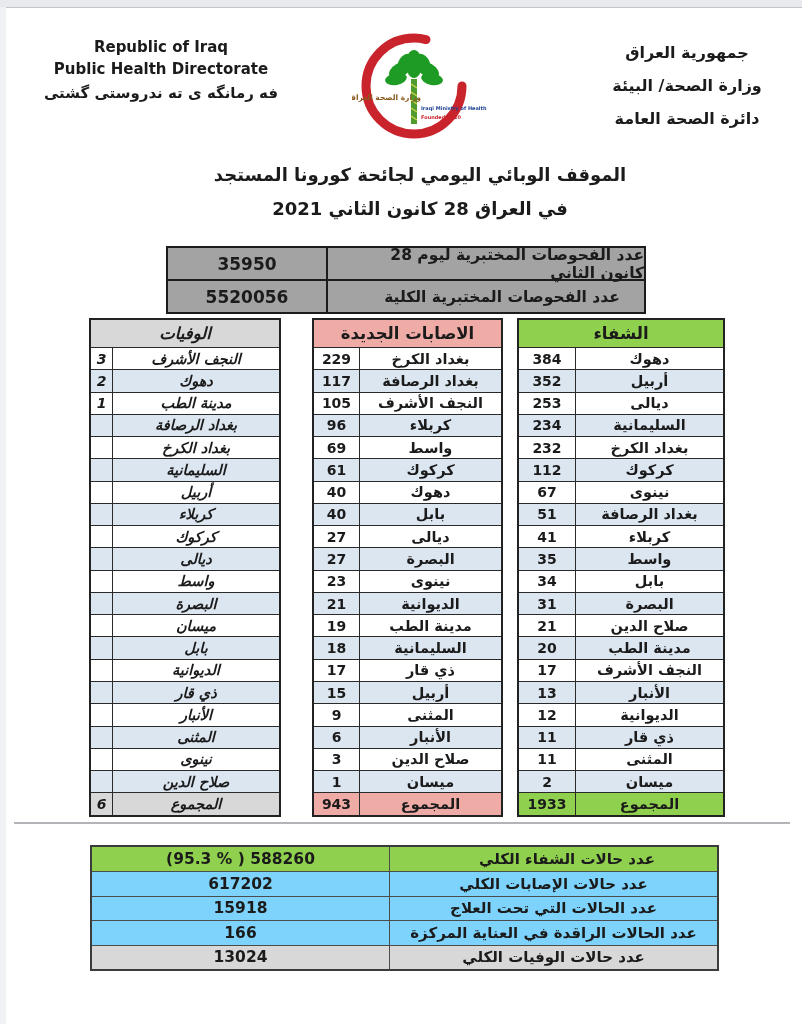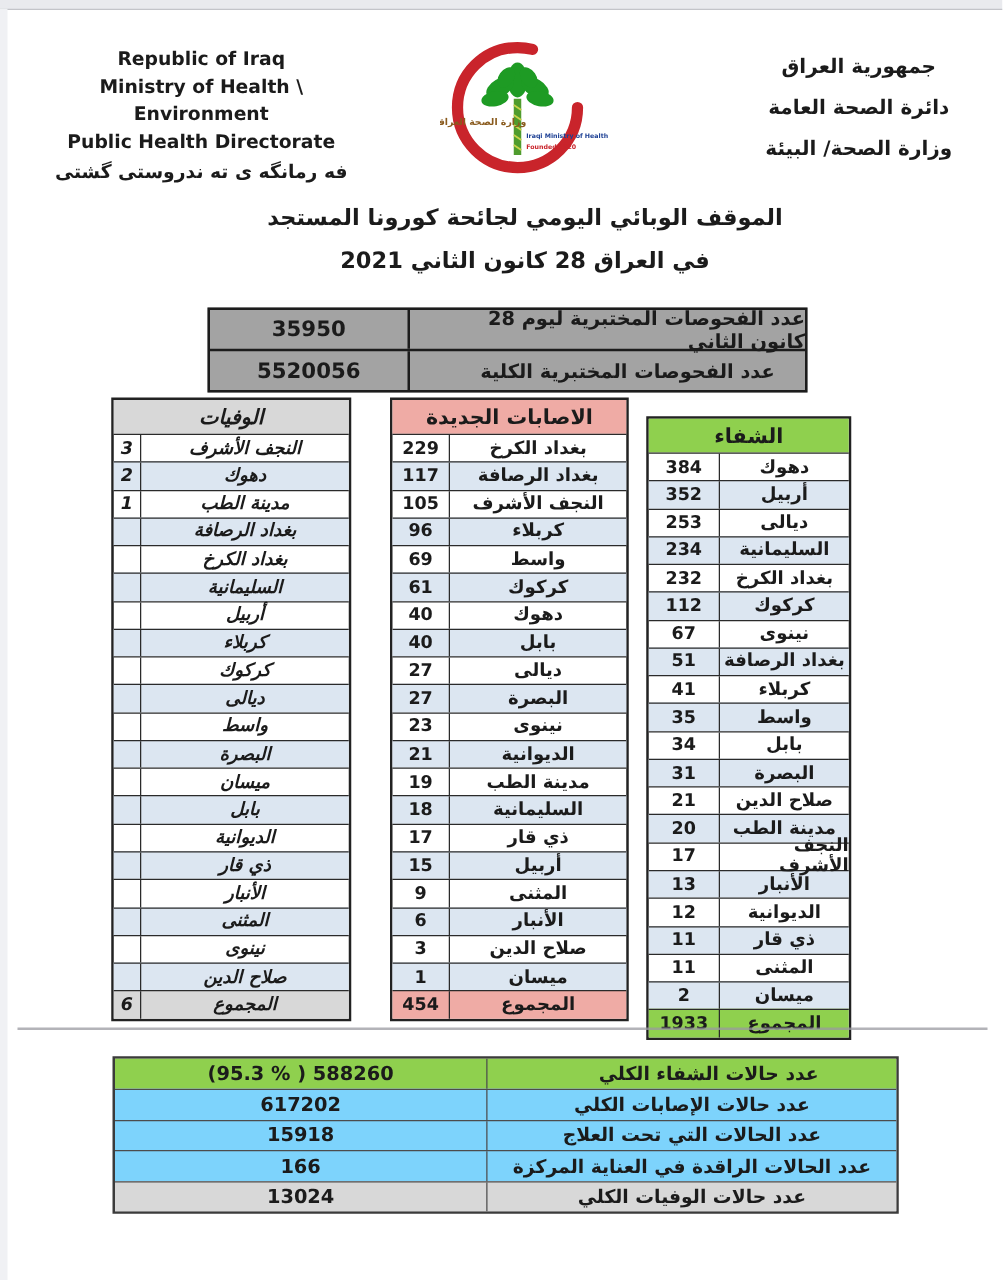--- a/index.html
+++ b/index.html
@@ -36,21 +36,21 @@
   .ctable{position:absolute;top:318px;border:2px solid #222;background:#fff;box-sizing:border-box;}
   .thead{height:27px;display:flex;align-items:center;justify-content:center;font-size:16.5px;direction:rtl;}
   .trow{display:flex;height:22.27px;border-top:1.3px solid #2a2a2a;box-sizing:border-box;}
   .cell{display:flex;align-items:center;justify-content:center;box-sizing:border-box;}
   .num{border-right:1.3px solid #2a2a2a;font-size:14px;}
   .name{flex:1;direction:rtl;font-size:14.5px;}
   #deaths-table{left:89px;width:192px;font-style:italic;}
   #deaths-table .num{width:22px;}
   #cases-table{left:312px;width:191px;}
   #cases-table .num{width:46px;}
-  #recov-table{left:517px;width:164px;margin-top:15px;}
+  #recov-table{left:517px;width:208px;}
   #recov-table .num{width:57px;}
 
   
   #summary-table{position:absolute;left:90px;top:845px;width:629px;border:2px solid #3b3b3b;background:#fff;box-sizing:border-box;}
   #summary-table .trow{height:24.4px;border-top:1.5px solid #4c4c4c;}
   #summary-table .trow:first-child{border-top:0;gap:27px;}
   #summary-table .num{width:298px;border-right:1.5px solid #4c4c4c;font-size:15.5px;}
   #summary-table .name{font-size:15px;}
 
   
@@ -62,21 +62,20 @@
   .ctable .trow:first-of-type{border-top:1.3px solid #2a2a2a;}
 </style>
 </head>
 <body>
 
 <div class="scan-top"></div>
 <div class="scan-left"></div>
 
 <div class="hdr-en">
   <div>Republic of Iraq</div>
-  <div>Ministry of Health \ Environment</div>
   <div>Public Health Directorate</div>
   <div class="kurdish">فه رمانگه ی ته ندروستی گشتی</div>
 </div>
 
 <div class="logo">
   <svg width="140" height="125" viewBox="0 0 140 125">
     <circle cx="62" cy="62" r="48" fill="none" stroke="#c9242b" stroke-width="9" stroke-dasharray="238 64" stroke-linecap="round"></circle>
     <g>
       <rect x="59" y="55" width="6" height="45" fill="#4f9c2e"></rect>
       <path d="M59 60 l6 4 M59 68 l6 4 M59 76 l6 4 M59 84 l6 4 M59 92 l6 4" stroke="#c8d24a" stroke-width="1.5" fill="none"></path>
@@ -93,22 +92,22 @@
     <g font-family="DejaVu Sans, sans-serif" font-weight="bold">
       <text x="69" y="76" font-size="7.5" fill="#8a5b1e" direction="rtl">وزارة الصحة العراقية</text>
       <text x="69" y="86" font-size="5" fill="#1c3f94">Iraqi Ministry of Health</text>
       <text x="69" y="95" font-size="5" fill="#c9242b">Founded 1920</text>
     </g>
   </svg>
 </div>
 
 <div class="hdr-ar">
   <div>جمهورية العراق</div>
+  <div>وزارة الصحة/ البيئة</div>
   <div>دائرة الصحة العامة</div>
-  <div>وزارة الصحة/ البيئة</div>
 </div>
 
 <div class="title">
   <div>الموقف الوبائي اليومي لجائحة كورونا المستجد</div>
   <div>في العراق  28  كانون الثاني 2021</div>
 </div>
 
 <div class="tests">
   <div class="trow2">
     <div class="tval">35950</div>
@@ -287,21 +286,21 @@
       </div>
       <div class="trow ">
         <div class="cell num">3</div>
         <div class="cell name">صلاح الدين</div>
       </div>
       <div class="trow alt">
         <div class="cell num">1</div>
         <div class="cell name">ميسان</div>
       </div>
       <div class="trow bg-pink">
-        <div class="cell num">454</div>
+        <div class="cell num">943</div>
         <div class="cell name">المجموع</div>
       </div>
     </div>
 </div>
 
 <div class="ctable" id="recov-table">
   <div class="thead bg-green">الشفاء</div>
   <div>
       <div class="trow ">
         <div class="cell num">384</div>

